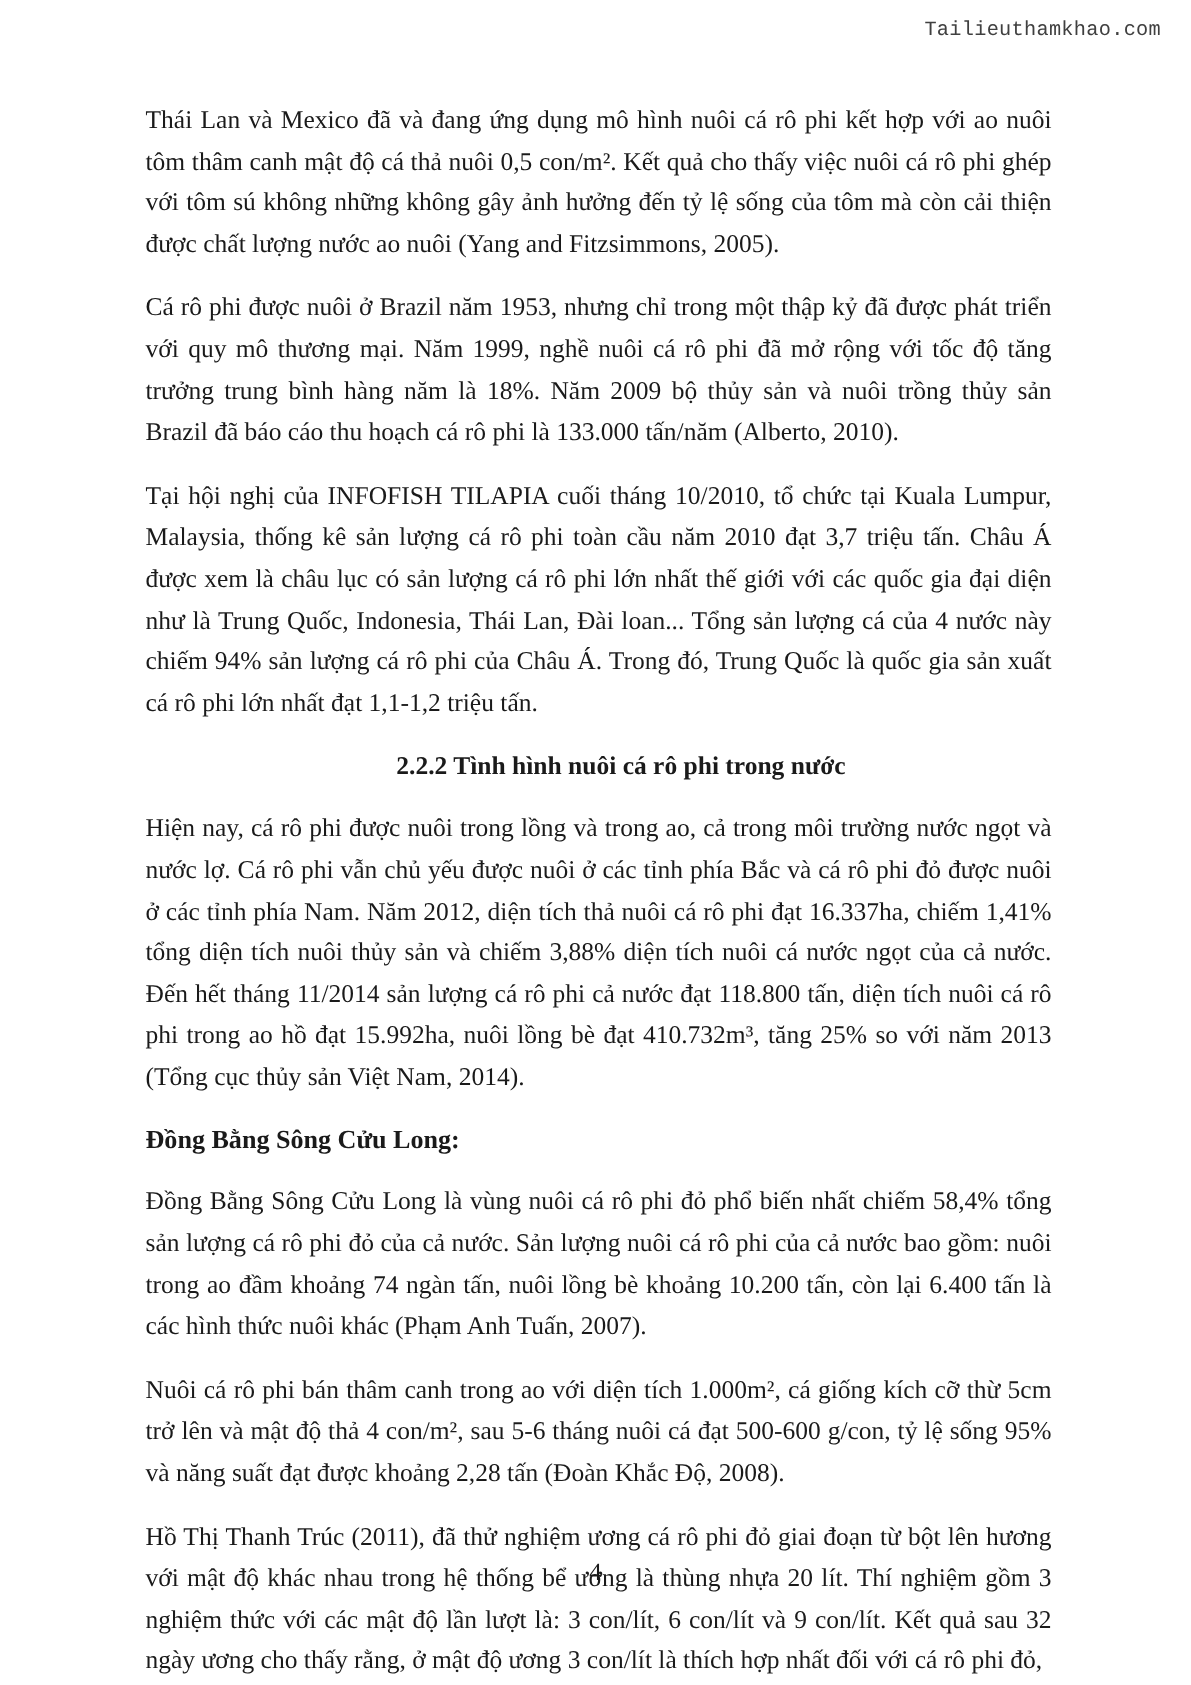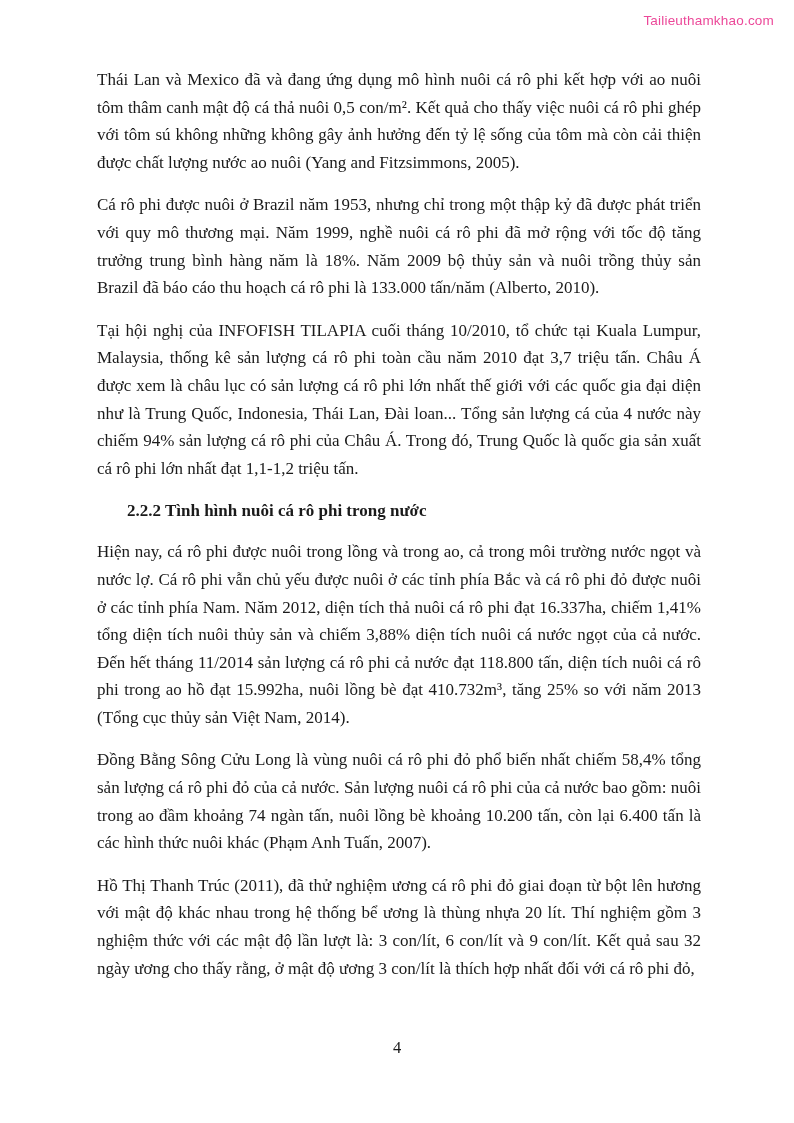--- a/index.html
+++ b/index.html
@@ -20,24 +20,24 @@
   .page {
     position: absolute;
     inset: 0;
     background: #ffffff;
   }
 
   .watermark {
     position: absolute;
     top: 13px;
     right: 20px;
-    font-family: Liberation Sans, sans-serif;
+    font-family: Liberation Mono, monospace;
     font-size: 13.5px;
     letter-spacing: 0.2px;
-    color: #ec4899;
+    color: #404040;
     white-space: nowrap;
     user-select: none;
     text-align: center;
   }
 
   .content {
     position: absolute;
     left: 97px;
     top: 66px;
     width: 604px;
@@ -52,21 +52,21 @@
     -webkit-hyphens: none;
     hyphens: none;
   }
 
   h3.heading {
     margin: 0 0 14px 0;
     padding-left: 30px;
     font-size: 17px;
     line-height: 27px;
     font-weight: bold;
-    text-align: left;
+    text-align: center;
   }
 
   h4.subheading {
     margin: 0 0 14px 0;
     font-size: 17.4px;
     line-height: 27px;
     font-weight: bold;
     text-align: left;
   }
 
@@ -93,23 +93,25 @@
 
 
     <p class="body-text">Cá rô phi được nuôi ở Brazil năm 1953, nhưng chỉ trong một thập kỷ đã được phát triển với quy mô thương mại. Năm 1999, nghề nuôi cá rô phi đã mở rộng với tốc độ tăng trưởng trung bình hàng năm là 18%. Năm 2009 bộ thủy sản và nuôi trồng thủy sản Brazil đã báo cáo thu hoạch cá rô phi là 133.000 tấn/năm (Alberto, 2010).</p>
 
     <p class="body-text">Tại hội nghị của INFOFISH TILAPIA cuối tháng 10/2010, tổ chức tại Kuala Lumpur, Malaysia, thống kê sản lượng cá rô phi toàn cầu năm 2010 đạt 3,7 triệu tấn. Châu Á được xem là châu lục có sản lượng cá rô phi lớn nhất thế giới với các quốc gia đại diện như là Trung Quốc, Indonesia, Thái Lan, Đài loan... Tổng sản lượng cá của 4 nước này chiếm 94% sản lượng cá rô phi của Châu Á. Trong đó, Trung Quốc là quốc gia sản xuất cá rô phi lớn nhất đạt 1,1-1,2 triệu tấn.</p>
 
     <h3 class="heading">2.2.2 Tình hình nuôi cá rô phi trong nước</h3>
 
     <p class="body-text">Hiện nay, cá rô phi được nuôi trong lồng và trong ao, cả trong môi trường nước ngọt và nước lợ. Cá rô phi vẫn chủ yếu được nuôi ở các tỉnh phía Bắc và cá rô phi đỏ được nuôi ở các tỉnh phía Nam. Năm 2012, diện tích thả nuôi cá rô phi đạt 16.337ha, chiếm 1,41% tổng diện tích nuôi thủy sản và chiếm 3,88% diện tích nuôi cá nước ngọt của cả nước. Đến hết tháng 11/2014 sản lượng cá rô phi cả nước đạt 118.800 tấn, diện tích nuôi cá rô phi trong ao hồ đạt 15.992ha, nuôi lồng bè đạt 410.732m³, tăng 25% so với năm 2013 (Tổng cục thủy sản Việt Nam, 2014).</p>
 
+    <h4 class="subheading">Đồng Bằng Sông Cửu Long:</h4>
 
     <p class="body-text">Đồng Bằng Sông Cửu Long là vùng nuôi cá rô phi đỏ phổ biến nhất chiếm 58,4% tổng sản lượng cá rô phi đỏ của cả nước. Sản lượng nuôi cá rô phi của cả nước bao gồm: nuôi trong ao đầm  khoảng 74 ngàn tấn, nuôi lồng bè khoảng 10.200 tấn, còn lại 6.400 tấn là các hình thức nuôi khác (Phạm Anh Tuấn, 2007).</p>
 
+    <p class="body-text">Nuôi cá rô phi bán thâm canh trong ao với diện tích 1.000m², cá giống kích cỡ thừ 5cm trở lên và mật độ thả 4 con/m², sau 5-6 tháng nuôi cá đạt 500-600 g/con, tỷ lệ sống 95% và năng suất đạt được khoảng 2,28 tấn (Đoàn Khắc Độ, 2008).</p>
 
     <p class="body-text">Hồ Thị Thanh Trúc (2011), đã thử nghiệm ương cá rô phi đỏ giai đoạn từ bột lên hương với mật độ khác nhau trong hệ thống bể ương là thùng nhựa 20 lít. Thí nghiệm gồm 3 nghiệm thức với các mật độ lần lượt là: 3 con/lít, 6 con/lít và 9 con/lít. Kết quả sau 32 ngày ương cho thấy rằng, ở mật độ ương 3 con/lít là thích hợp nhất đối với cá rô phi đỏ,</p>
 
   </div>
 
   <div class="page-number">4</div>
 
 </div>
 
 </body></html>

